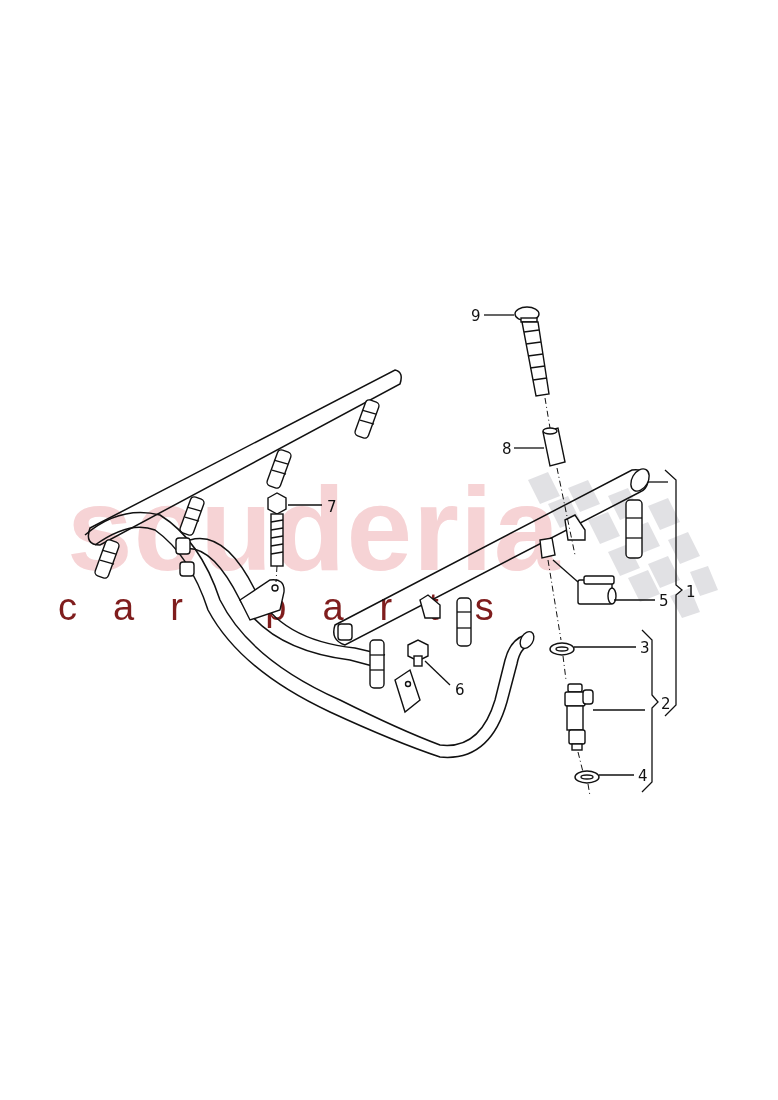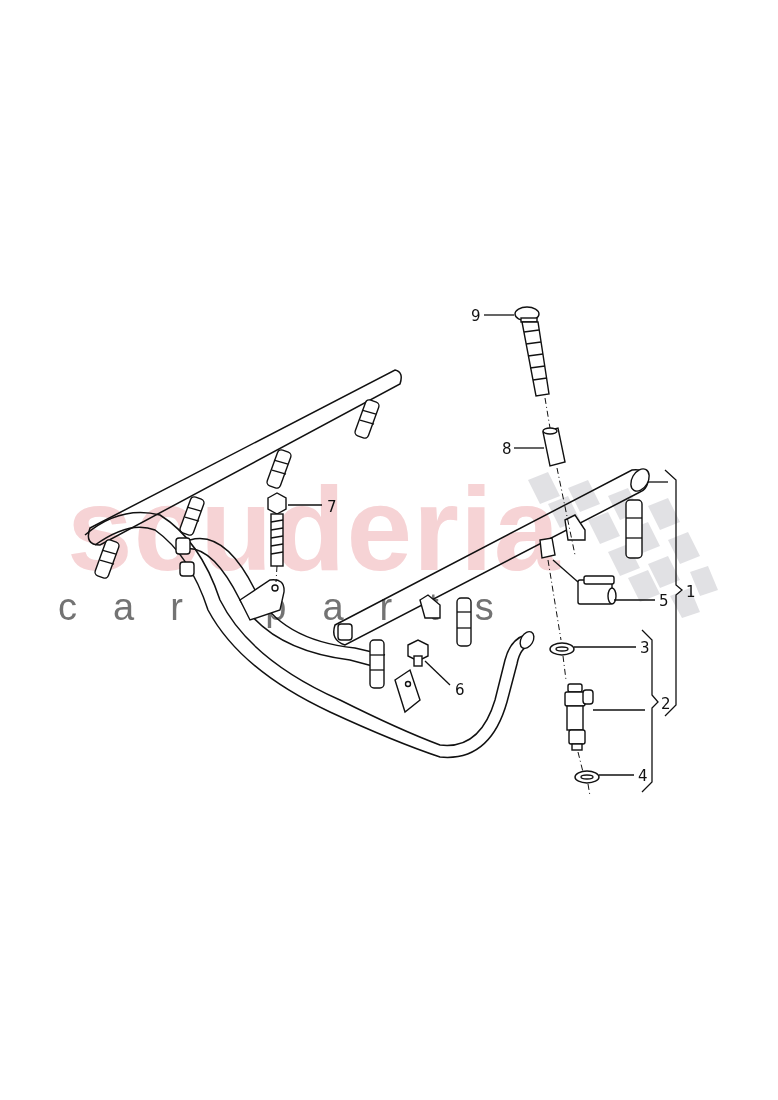--- a/index.html
+++ b/index.html
@@ -13,21 +13,21 @@
   .part{stroke:#111;fill:#fff;stroke-width:1.4;}
   .pipe{stroke:#111;fill:none;stroke-width:1.5;}
   .dash{stroke:#111;fill:none;stroke-width:1;stroke-dasharray:6 3 1 3;}
 </style>
 </head>
 <body>
 
 <div id="canvas">
 
   <div class="wm-main" style="color:#f6d3d5;margin-left:12px;">scuderia</div>
-  <div class="wm-sub" style="color:#737373;">car parts</div>
+  <div class="wm-sub" style="color:#7f1d1d;">car parts</div>
 
   <svg width="778" height="1100" viewBox="0 0 778 1100">
 
     <g fill="#dcdce0" opacity="0.85">
       <polygon points="528,480 548,472 560,496 540,504"></polygon>
       <polygon points="568,488 588,480 600,504 580,512"></polygon>
       <polygon points="548,504 568,496 580,520 560,528"></polygon>
       <polygon points="608,496 628,488 640,512 620,520"></polygon>
       <polygon points="588,520 608,512 620,536 600,544"></polygon>
       <polygon points="648,506 668,498 680,522 660,530"></polygon>

